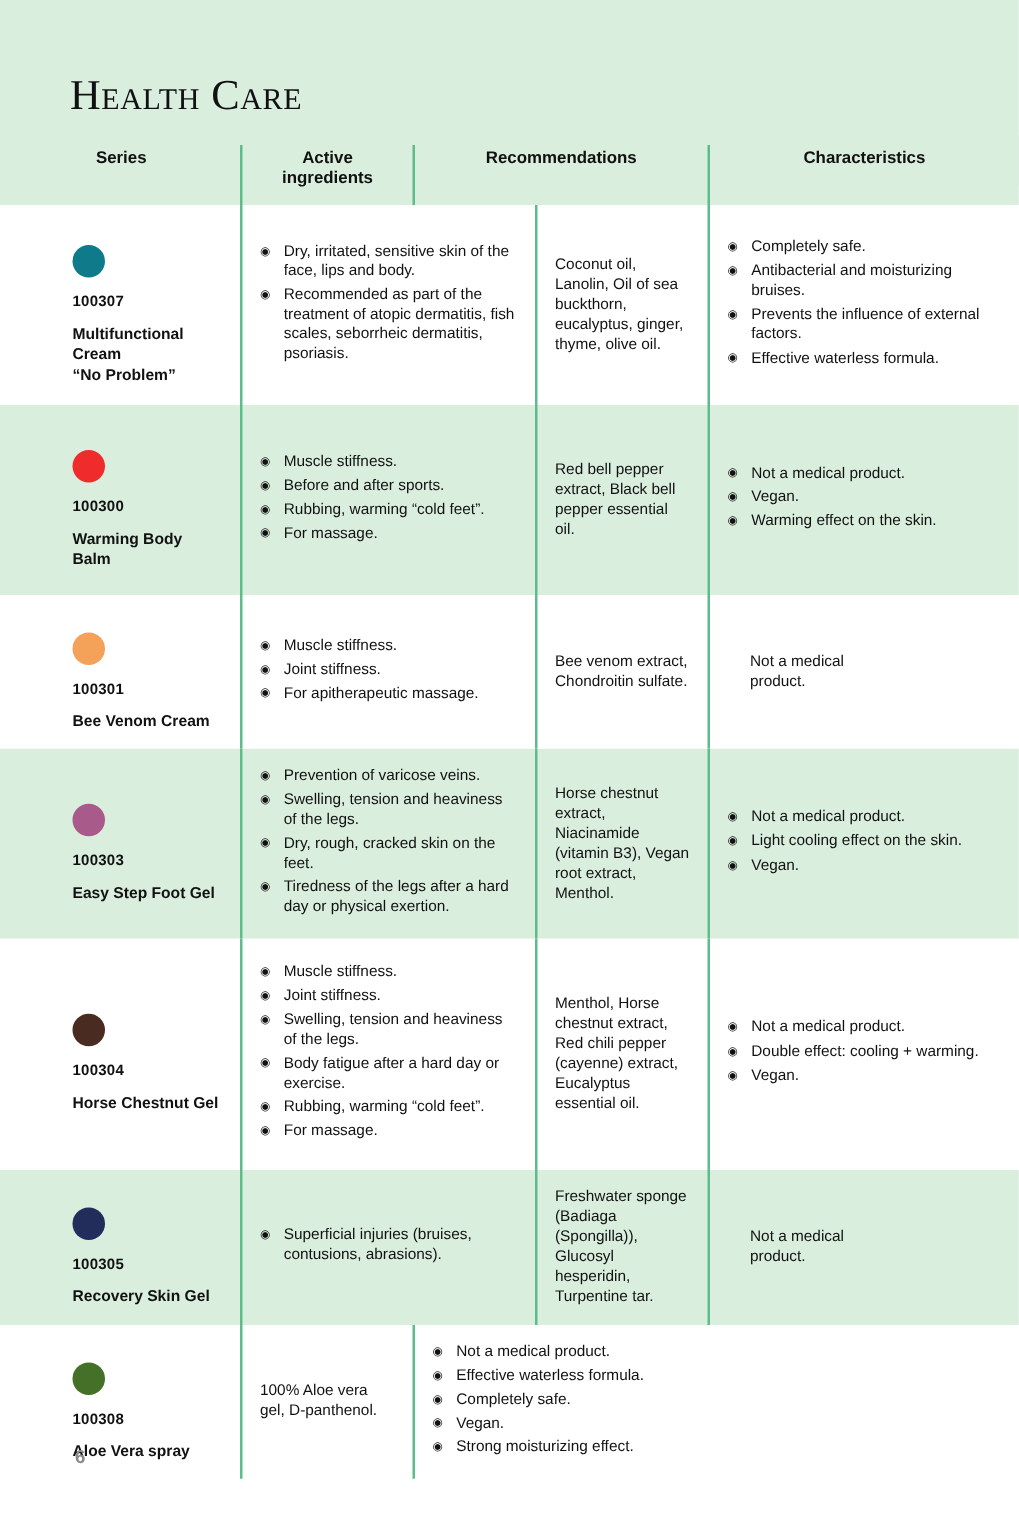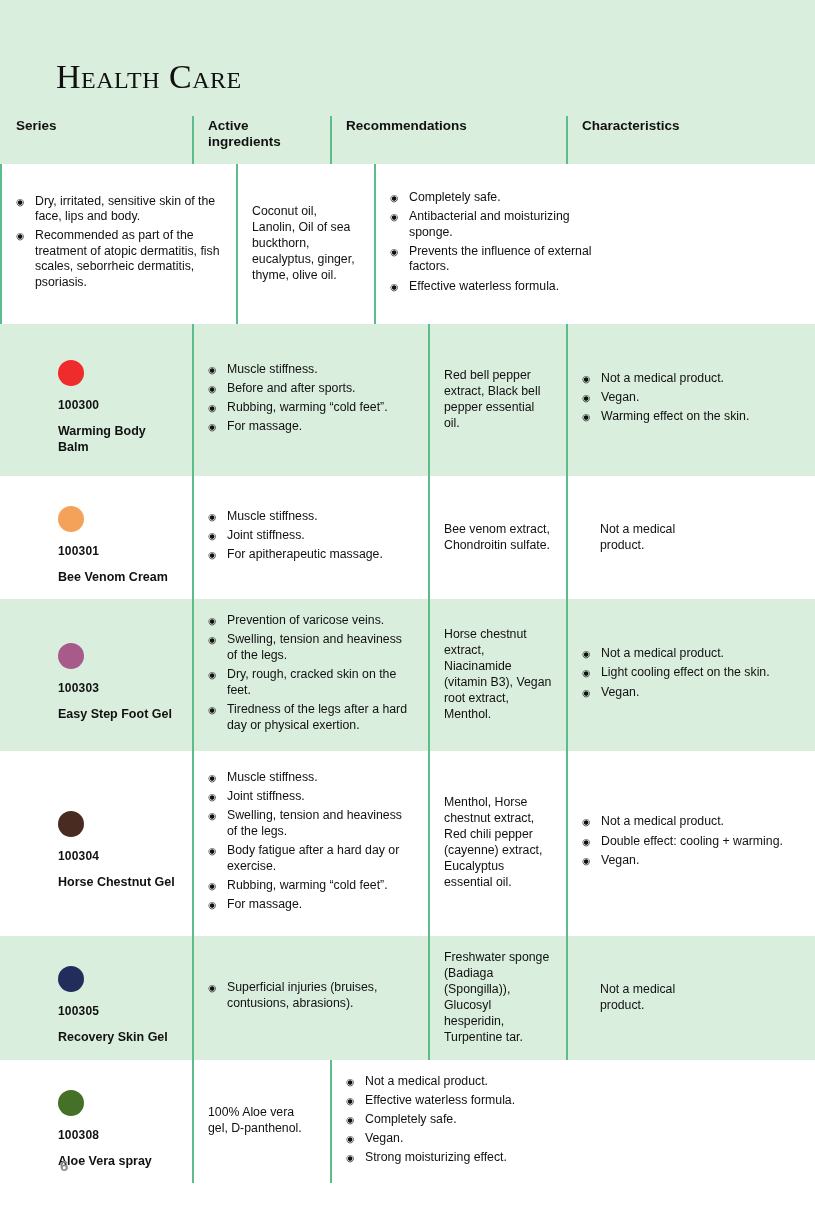--- a/index.html
+++ b/index.html
@@ -56,20 +56,21 @@
   .c-reco::before,.c-active::before,.c-char::before{
     content:"";position:absolute;left:0;top:0;bottom:0;width:2px;
     background:#5cbd8a;
   }
   .head-row .c-reco::before,
   .head-row .c-active::before,
   .head-row .c-char::before{top:8px;bottom:0px;}
 
   .head-row .cell{
     padding-top:10px;padding-bottom:14px;
+    text-align:center;
   }
   .head-label{
     font-size:13.5px;font-weight:bold;color:#111;
     line-height:1.18;
   }
 
   
   .series-inner{
     padding-left:42px;padding-top:16px;
   }
@@ -129,33 +130,42 @@
       <div class="cell c-reco">
         <div class="head-label">Recommendations</div>
       </div>
       <div class="cell c-char">
         <div class="head-label">Characteristics</div>
       </div>
     </div>
 
     <div id="rows-host">
         <div class="row plain" style="min-height: 160px;">
+          <div class="cell c-series vcenter">
+            <div class="series-inner">
+              <span class="dot" style="background: rgb(14, 122, 138);"></span>
+              <div class="sku">100307</div>
+              <div class="pname">Multifunctional
+Cream
+“No Problem”</div>
+            </div>
+          </div>
           <div class="cell c-reco vcenter">
             <ul class="blist">
               <li>Dry, irritated, sensitive skin of the face, lips and body.</li>
               <li>Recommended as part of the treatment of atopic dermatitis, fish scales, seborrheic dermatitis, psoriasis.</li>
             </ul>
           </div>
           <div class="cell c-active vcenter">
             <div class="plaintext">Coconut oil, Lanolin, Oil of sea buckthorn, eucalyptus, ginger, thyme, olive oil.</div>
           </div>
           <div class="cell c-char vcenter">
             <ul class="blist">
               <li>Completely safe.</li>
-              <li>Antibacterial and moisturizing sponge.</li>
+              <li>Antibacterial and moisturizing bruises.</li>
               <li>Prevents the influence of external factors.</li>
               <li>Effective waterless formula.</li>
             </ul>
           </div>
         </div>
         <div class="row alt" style="min-height: 152px;">
           <div class="cell c-series vcenter">
             <div class="series-inner">
               <span class="dot" style="background: rgb(239, 43, 43);"></span>
               <div class="sku">100300</div>

